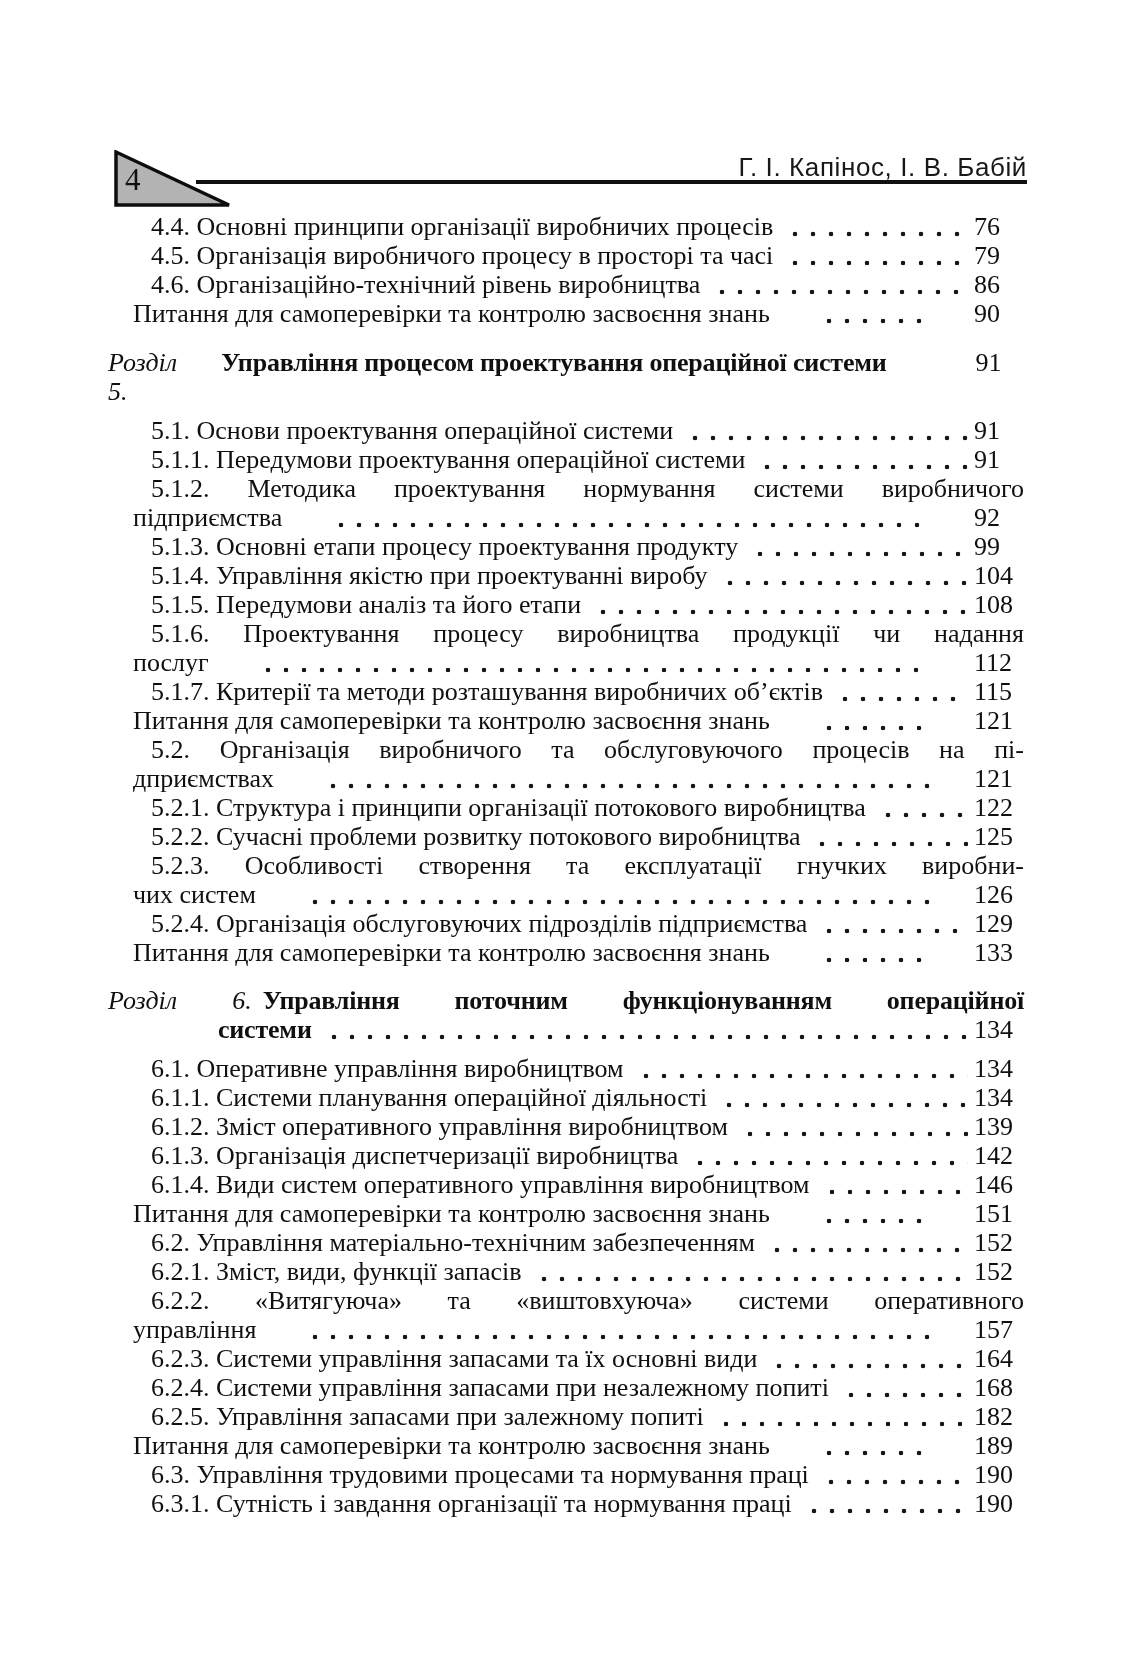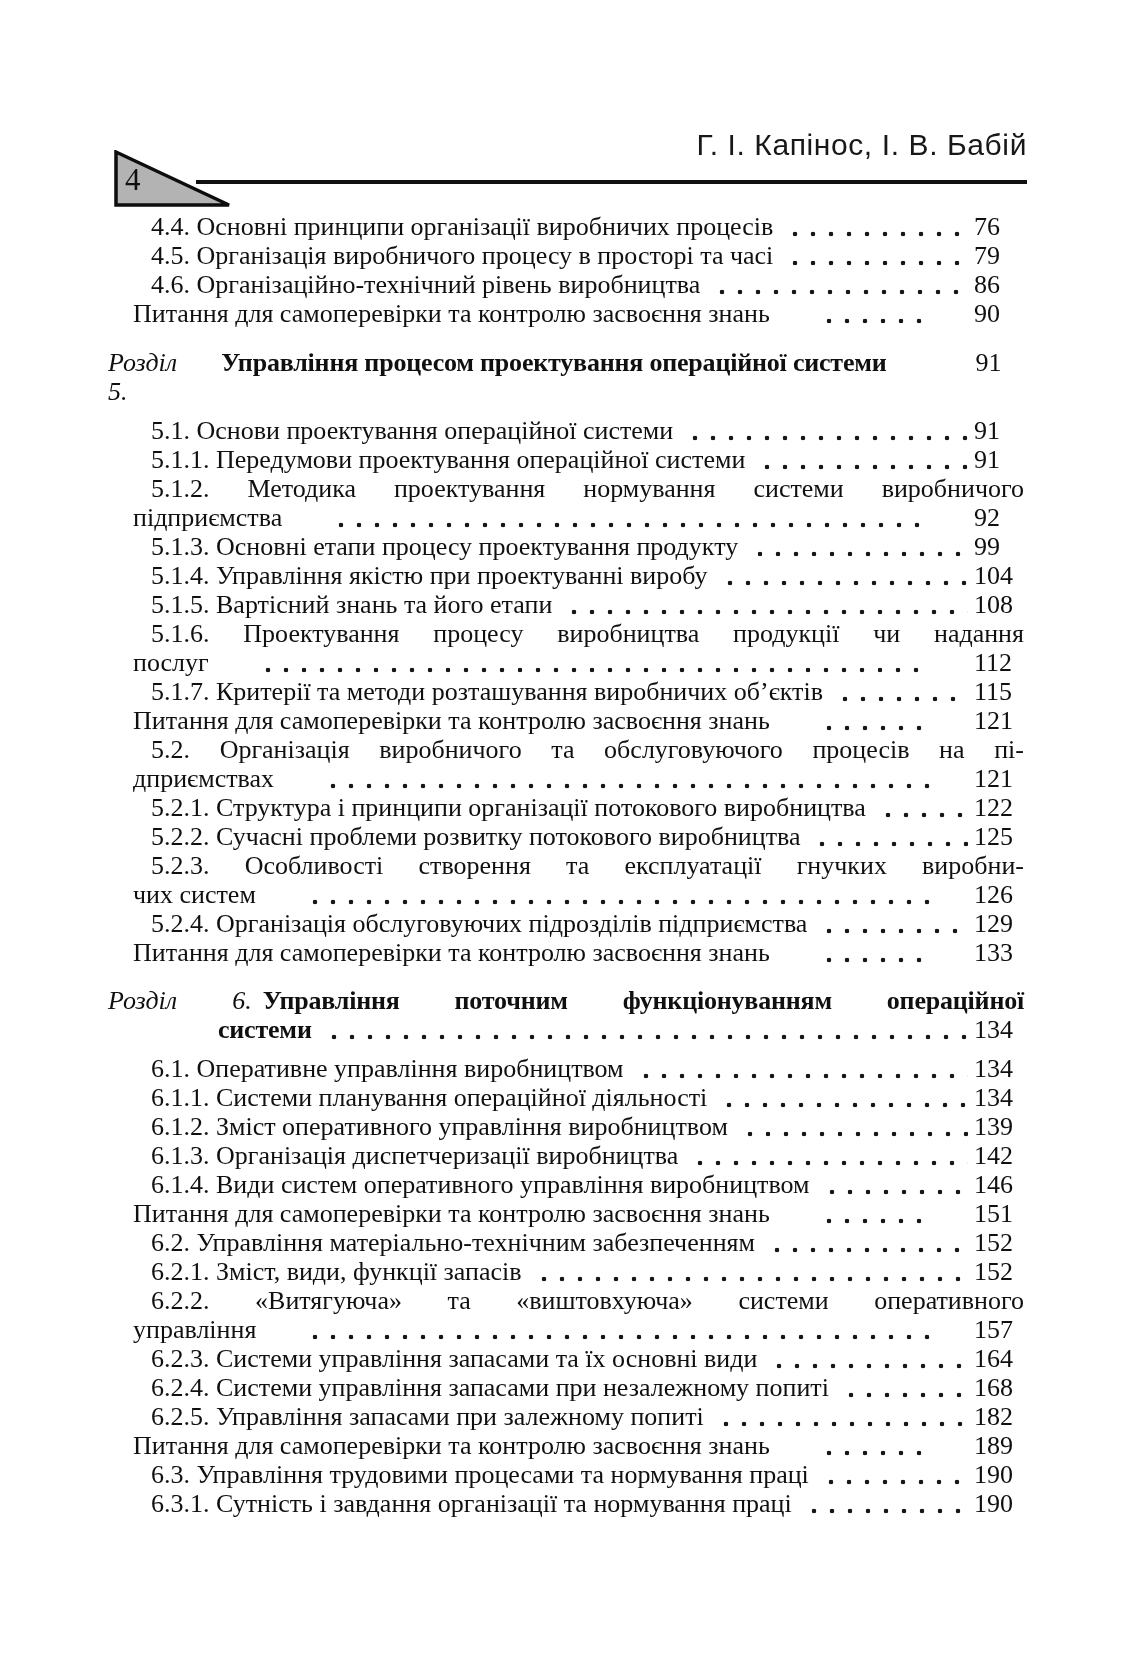--- a/index.html
+++ b/index.html
@@ -8,22 +8,22 @@
     font-family:"Liberation Serif", serif; color:#101010; overflow:hidden;
   }
   
   .corner { position:absolute; left:114px; top:150px; width:118px; height:58px; }
   .corner-num {
     position:absolute; left:125px; top:163px; font-size:31px; line-height:34px;
     font-family:"Liberation Serif", serif; color:#101010;
   }
   .rule { position:absolute; left:196px; top:180px; width:831px; height:4px; background:#101010; }
   .authors {
-    position:absolute; top:128px; right:115px;
-    font-family:"Liberation Sans", sans-serif; font-size:30px; letter-spacing:0.6px;
+    position:absolute; top:152px; right:115px;
+    font-family:"Liberation Sans", sans-serif; font-size:26px; letter-spacing:0.6px;
     color:#181818; white-space:nowrap;text-align:right;
   }
   
   .toc { position:absolute; left:106px; top:212px; width:918px; font-size:26px; line-height:29px; }
   .row { display:flex; align-items:baseline; min-height:29px; }
   .row .txt { white-space:nowrap;text-align:right; }
   .jrow { display:block; text-align:justify; text-align-last:justify; }
   .jrow .txt { white-space:normal; display:inline; }
   .r-entry, .r-entry-open { padding-left:45px; }
   .r-hang, .r-cont { padding-left:27px;gap:37px; }
@@ -102,21 +102,21 @@
         <span class="txt">5.1.3. Основні етапи процесу проектування продукту</span>
         <span class="dots"></span>
         <span class="pg">99</span>
       </div>
       <div class="row r-entry">
         <span class="txt">5.1.4. Управління якістю при проектуванні виробу</span>
         <span class="dots"></span>
         <span class="pg">104</span>
       </div>
       <div class="row r-entry">
-        <span class="txt">5.1.5. Вартісний знань та його етапи</span>
+        <span class="txt">5.1.5. Передумови аналіз та його етапи</span>
         <span class="dots"></span>
         <span class="pg">108</span>
       </div>
       <div class="row r-entry-open jrow"><span class="txt">5.1.6. Проектування процесу виробництва продукції чи надання</span></div>
       <div class="row r-cont">
         <span class="txt">послуг</span>
         <span class="dots"></span>
         <span class="pg">112</span>
       </div>
       <div class="row r-entry">

